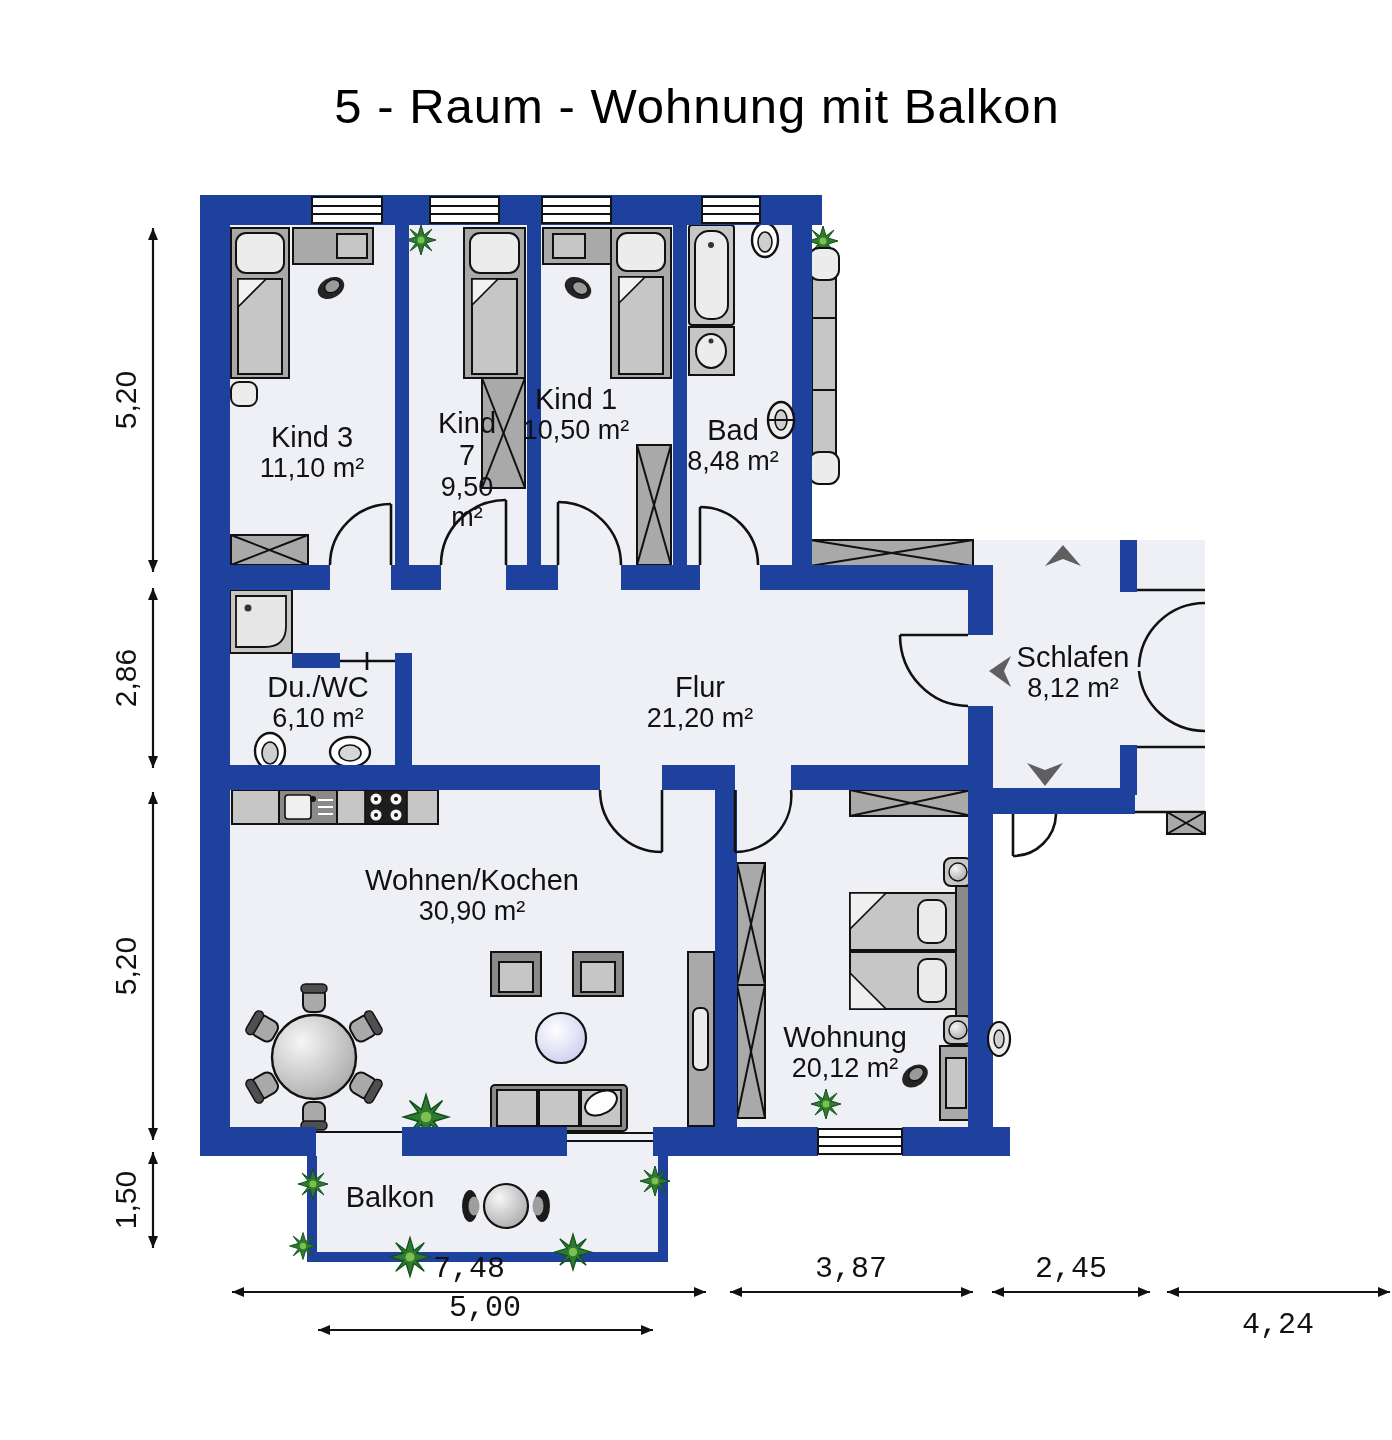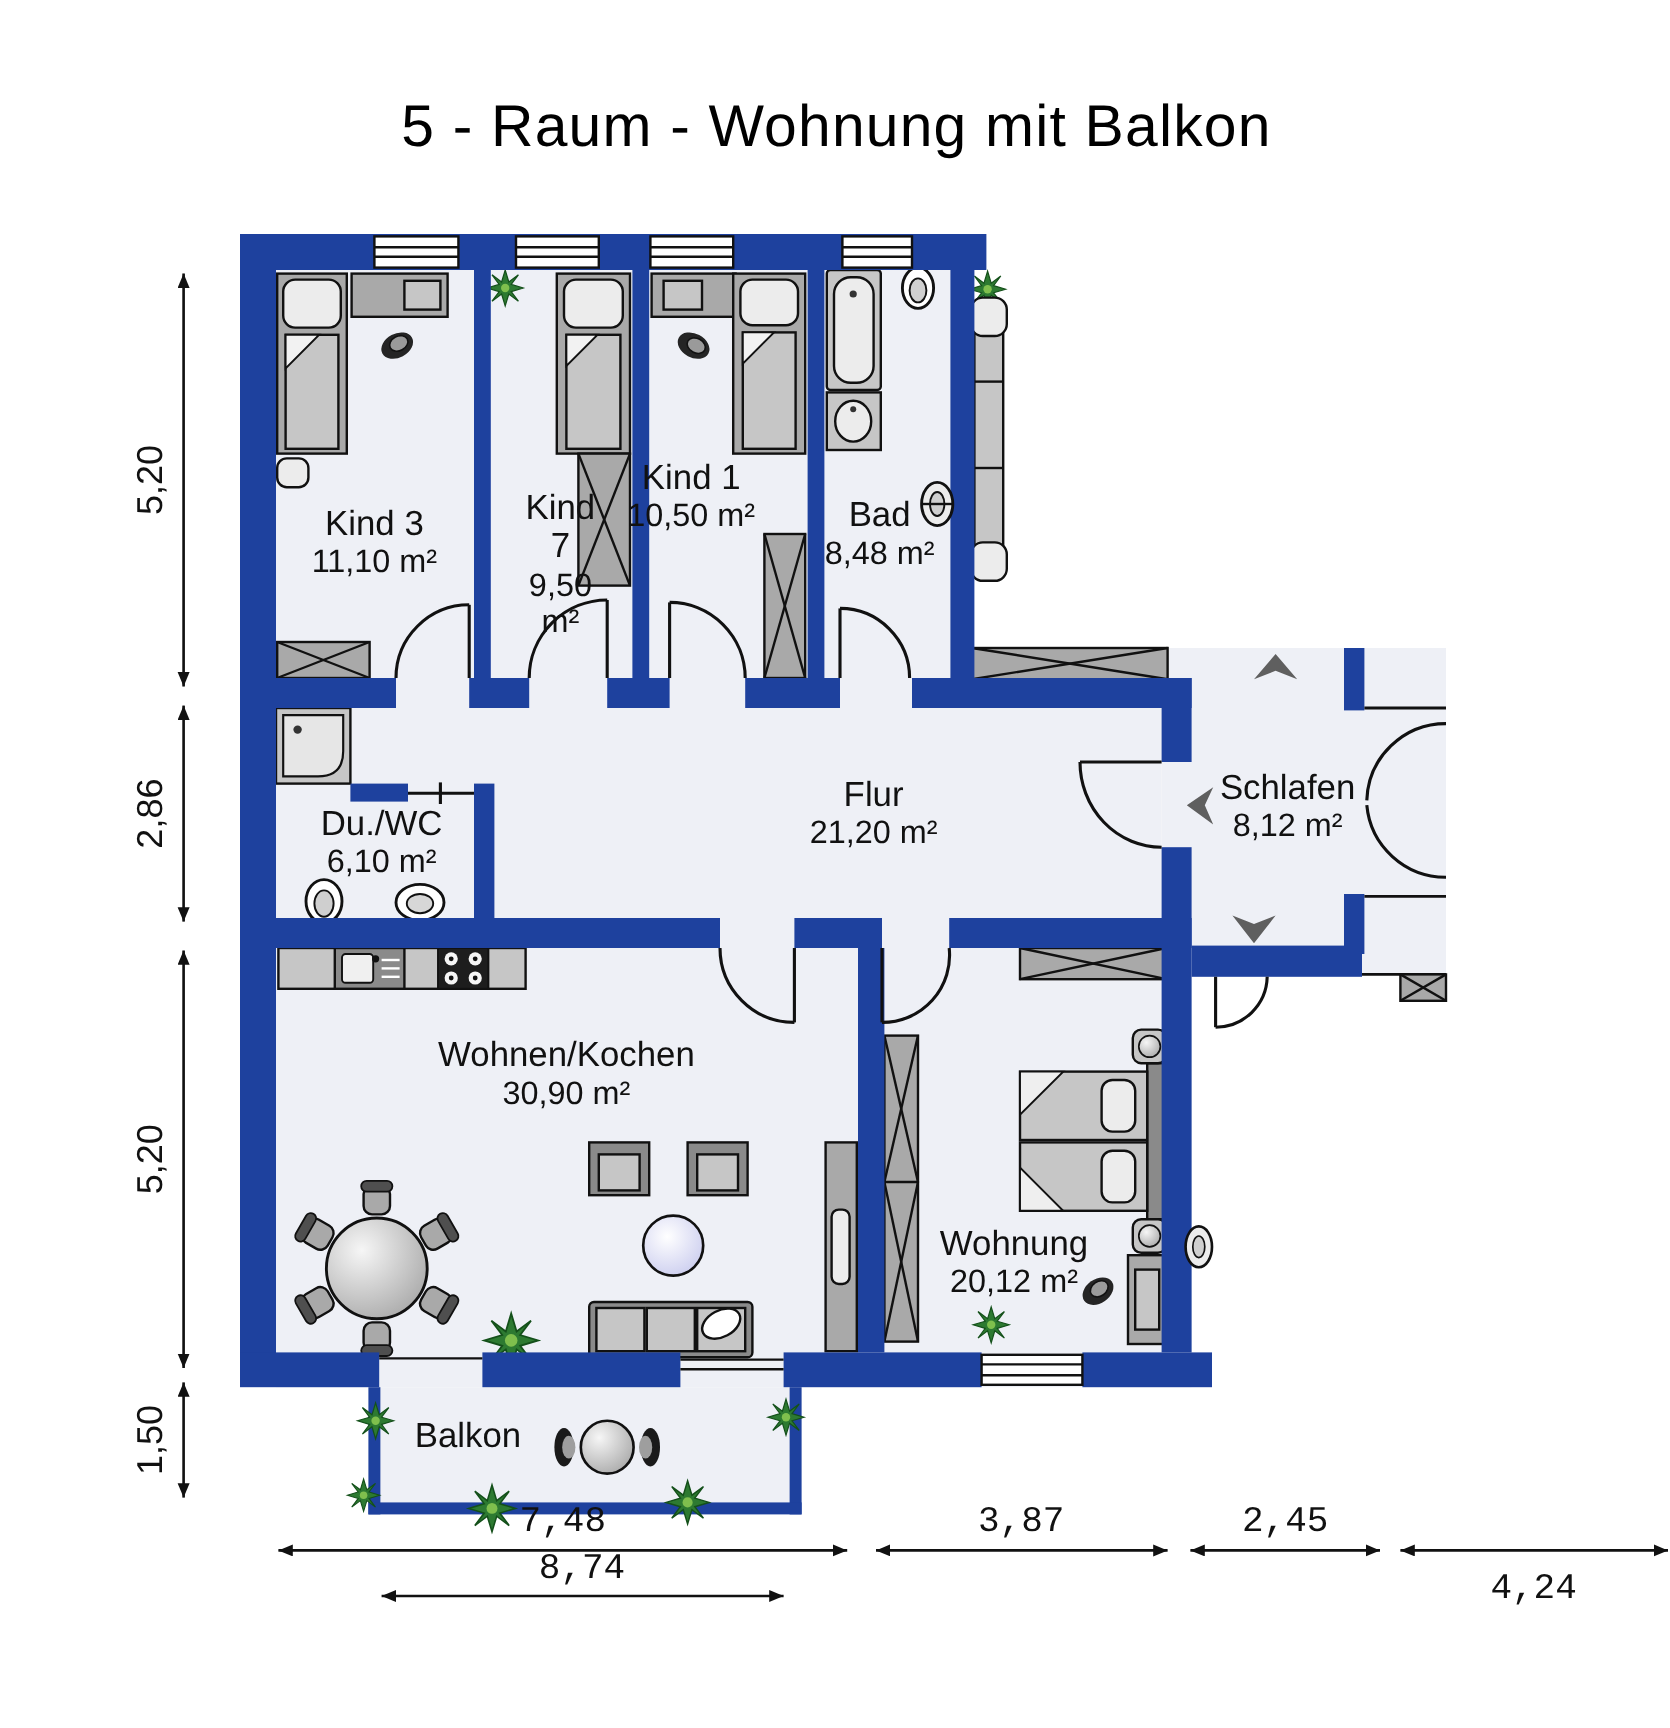--- a/index.html
+++ b/index.html
@@ -439,21 +439,21 @@
   <div class="rarea">10,50 m²</div>
 </div>
 <div class="rlabel" style="left:733px;top:445px;">
   <div class="rname">Bad</div>
   <div class="rarea">8,48 m²</div>
 </div>
 <div class="rlabel" style="left:318px;top:702px;">
   <div class="rname">Du./WC</div>
   <div class="rarea">6,10 m²</div>
 </div>
-<div class="rlabel" style="left:700px;top:678px;margin-left:28px;">
+<div class="rlabel" style="left:700px;top:702px;">
   <div class="rname">Flur</div>
   <div class="rarea">21,20 m²</div>
 </div>
 <div class="rlabel" style="left:1073px;top:672px;">
   <div class="rname">Schlafen</div>
   <div class="rarea">8,12 m²</div>
 </div>
 <div class="rlabel" style="left:472px;top:895px;">
   <div class="rname">Wohnen/Kochen</div>
   <div class="rarea">30,90 m²</div>
@@ -467,15 +467,15 @@
 </div>
 
 <div class="dimv" style="left:126px;top:400px;">5,20</div>
 <div class="dimv" style="left:126px;top:678px;">2,86</div>
 <div class="dimv" style="left:126px;top:966px;">5,20</div>
 <div class="dimv" style="left:126px;top:1200px;">1,50</div>
 <div class="dimh" style="left:469px;top:1269px;">7,48</div>
 <div class="dimh" style="left:851px;top:1269px;">3,87</div>
 <div class="dimh" style="left:1071px;top:1269px;">2,45</div>
 <div class="dimh" style="left:1278px;top:1325px;">4,24</div>
-<div class="dimh" style="left:485px;top:1308px;">8,74</div>
+<div class="dimh" style="left:485px;top:1308px;">5,00</div>
 
 </div>
 
 </body></html>

